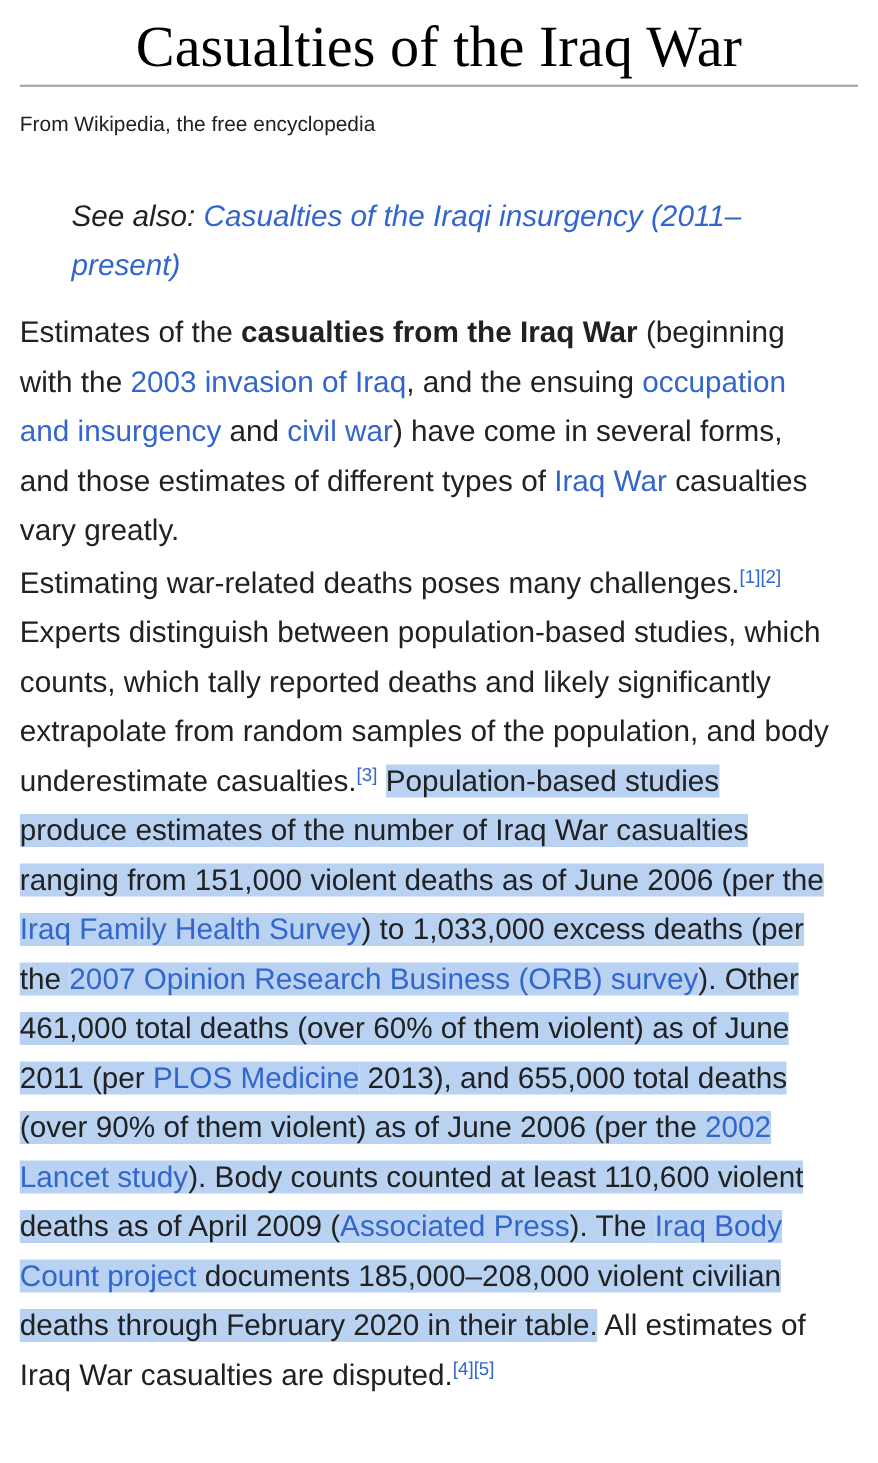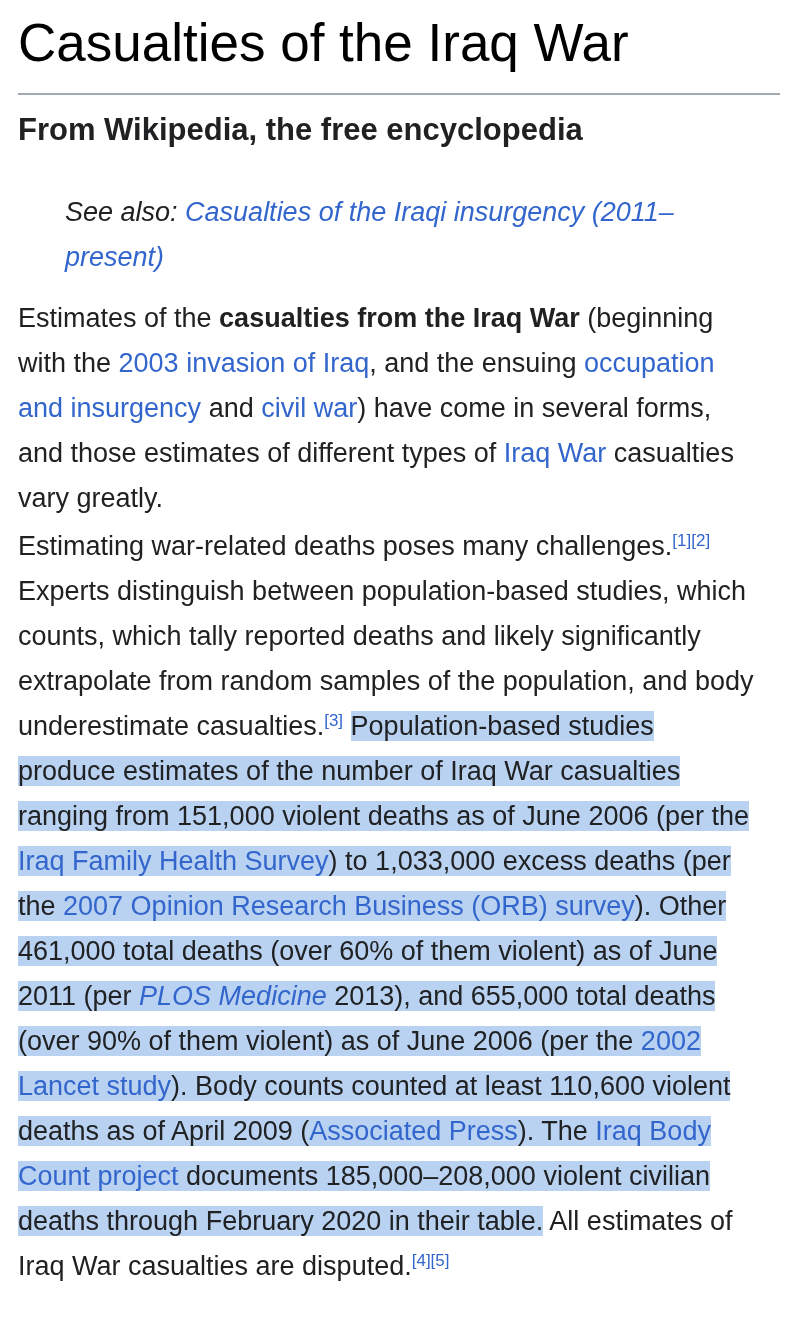--- a/index.html
+++ b/index.html
@@ -10,40 +10,41 @@
   }
   *{box-sizing:border-box;}
   html,body{margin:0;padding:0;}
   body{
     width:798px;height:1330px;overflow:hidden;background:#ffffff;
     font-family:"Liberation Sans","DejaVu Sans",sans-serif;
     color:var(--text);
   }
   .page{padding:0 18px;}
   h1.title{
-    font-family:Liberation Sans, sans-serif;
+    font-family:Liberation Serif, serif;
     font-weight:400;color:#000;
     font-size:53px;line-height:60px;
-    margin:0;padding:13px 0 20px 0;
+    margin:0;padding:13px 0 4px 0;
     border-bottom:2px solid var(--rule);
+    text-align:center;
   }
   .subtitle{
-    font-size:31px;line-height:26px;margin-top:22px;font-weight:bold;
+    font-size:19px;line-height:26px;margin-top:22px;
   }
   .block{font-size:27px;line-height:45px;}
   .line{white-space:nowrap;height:45px;}
   [data-name="hatnote"]{
     font-style:italic;
     padding-left:47px;
     margin-top:47px;
   }
   [data-name="intro-paragraph-1"]{margin-top:16px;}
   [data-name="intro-paragraph-2"]{margin-top:3px;}
   .b{font-weight:bold;}
-  .i{font-style:italic;text-align:right;}
+  .i{text-align:right;}
   a.a{color:var(--link);text-decoration:none;cursor:pointer;}
   .ref{
     color:var(--link);
     font-size:17px;
     position:relative;top:-9px;
     cursor:pointer;text-decoration:none;
   }
   .hl{background-color:var(--hl);}
 </style>
 </head>

